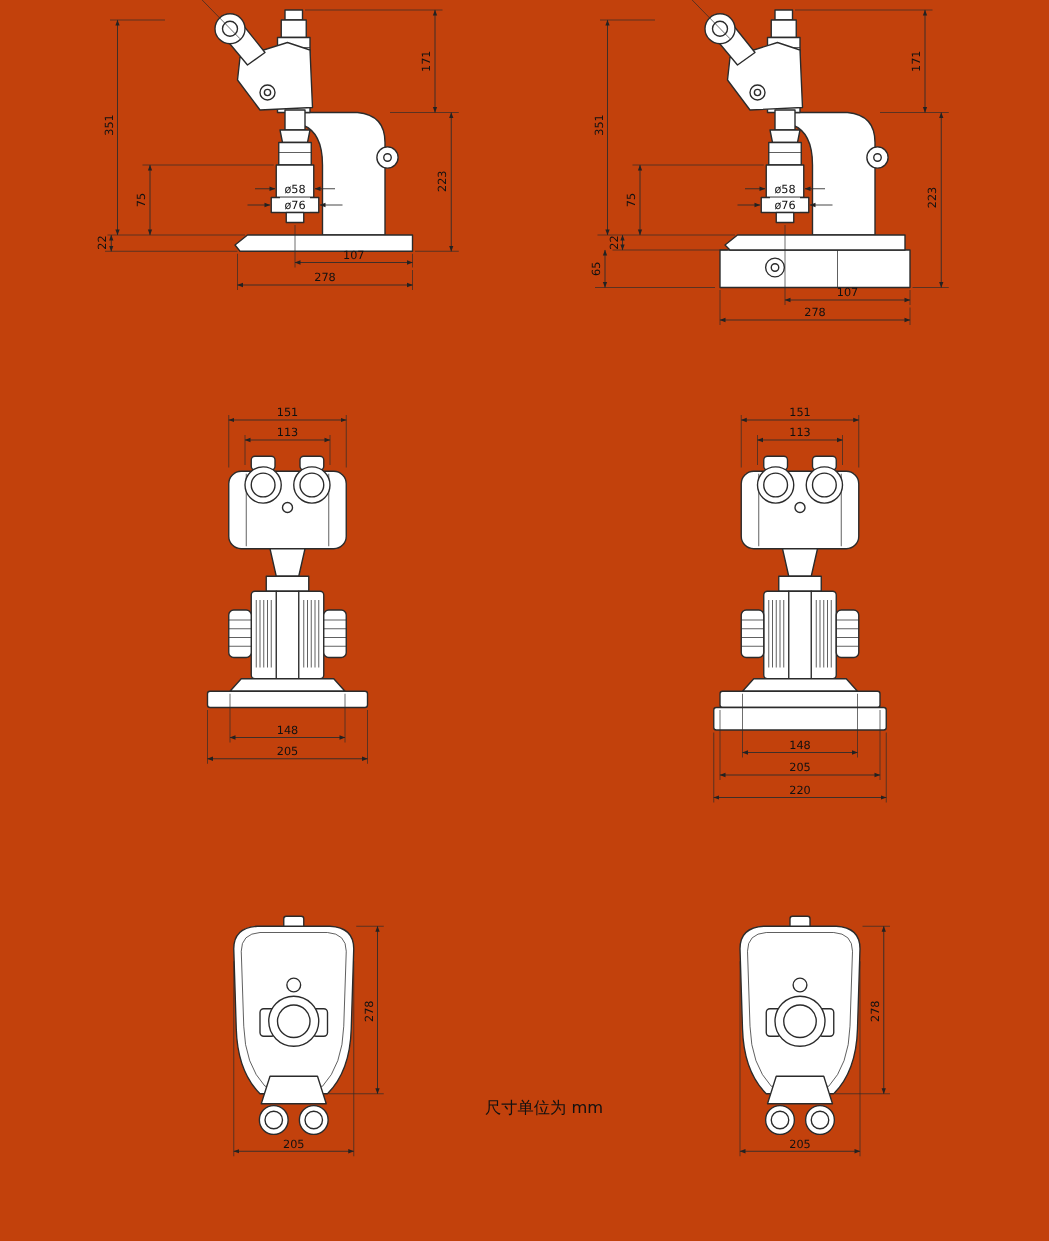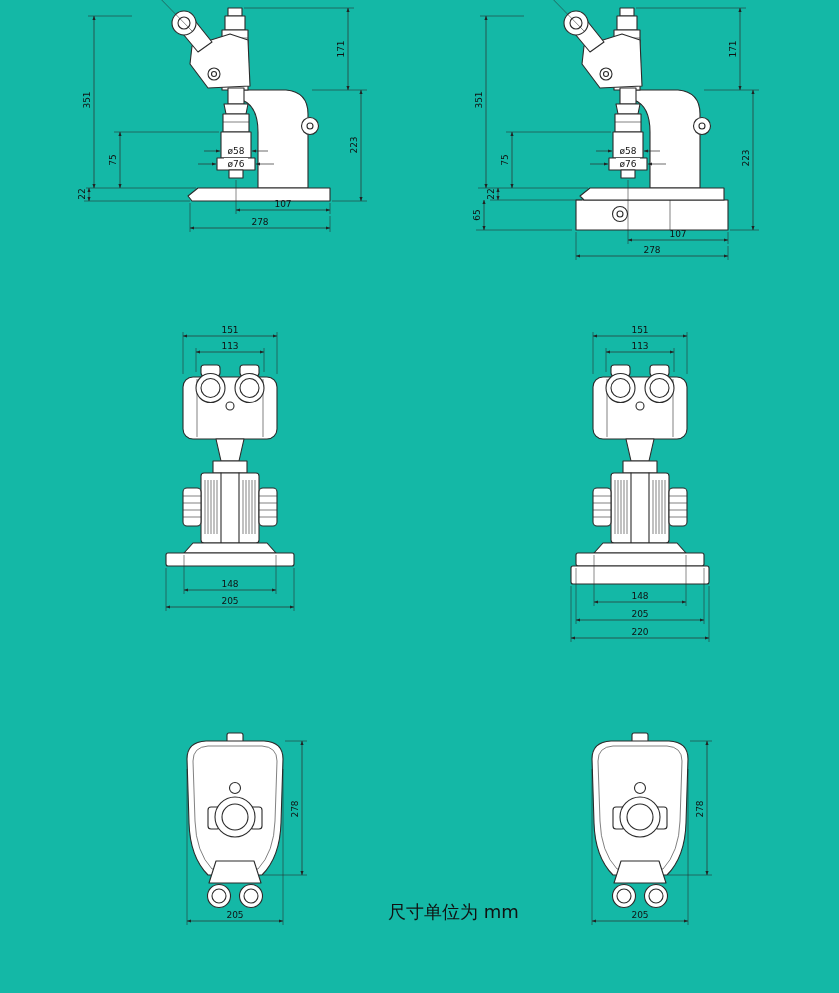--- a/index.html
+++ b/index.html
@@ -1,26 +1,26 @@
 <!DOCTYPE html>
 <html><head>
 <meta charset="utf-8">
 <style>
   html,body{margin:0;padding:0;background:#fff;}
-  .page{position:relative;width:839px;height:993px;background:#14b8a6;overflow:hidden;
+  .page{position:relative;width:839px;height:993px;background:#c2410c;overflow:hidden;
         font-family:"DejaVu Sans",sans-serif;}
   .view{position:absolute;overflow:visible;}
   .art {fill:none;stroke:#2b2b2b;stroke-width:1.1;stroke-linejoin:round;stroke-linecap:round;}
   .artf{fill:#ffffff;stroke:#2b2b2b;stroke-width:1.1;stroke-linejoin:round;}
   .thin{fill:none;stroke:#2b2b2b;stroke-width:.6;}
   .dim {stroke:#2b2b2b;stroke-width:.7;fill:none;}
   .ext {stroke:#2b2b2b;stroke-width:.55;fill:none;}
   .dimtxt{font-family:"DejaVu Sans",sans-serif;font-size:9px;fill:#111;text-anchor:middle;}
   .bg{fill:#ffffff;}
-  .note{position:absolute;left:388px;top:900px;font-size:18px;color:#111;}
+  .note{position:absolute;left:388px;top:877px;font-size:13px;color:#111;}
 </style>
 </head>
 <body>
 
 <div class="page">
 
 <svg width="0" height="0" style="position:absolute" aria-hidden="true">
   <defs>
     <marker id="arr" viewBox="0 0 10 10" refX="9" refY="5" markerWidth="7" markerHeight="7" orient="auto-start-reverse">
       <path d="M0,1.5 L9.5,5 L0,8.5 Z" fill="#222"></path>

